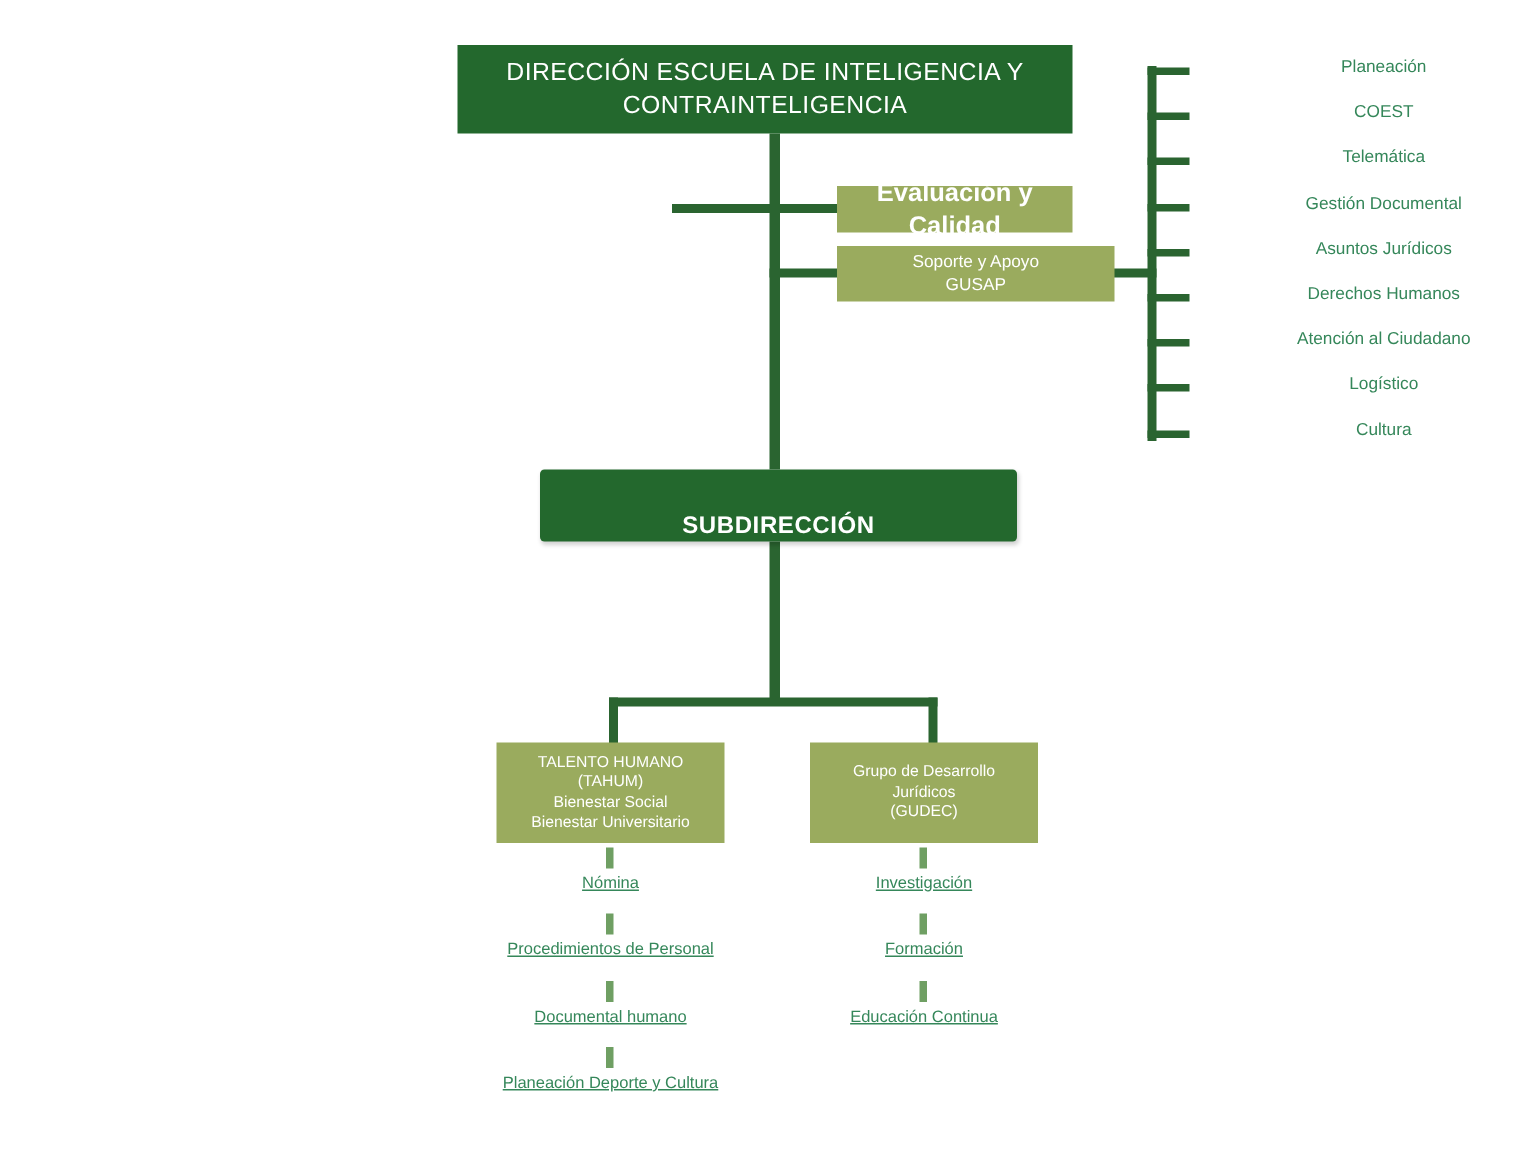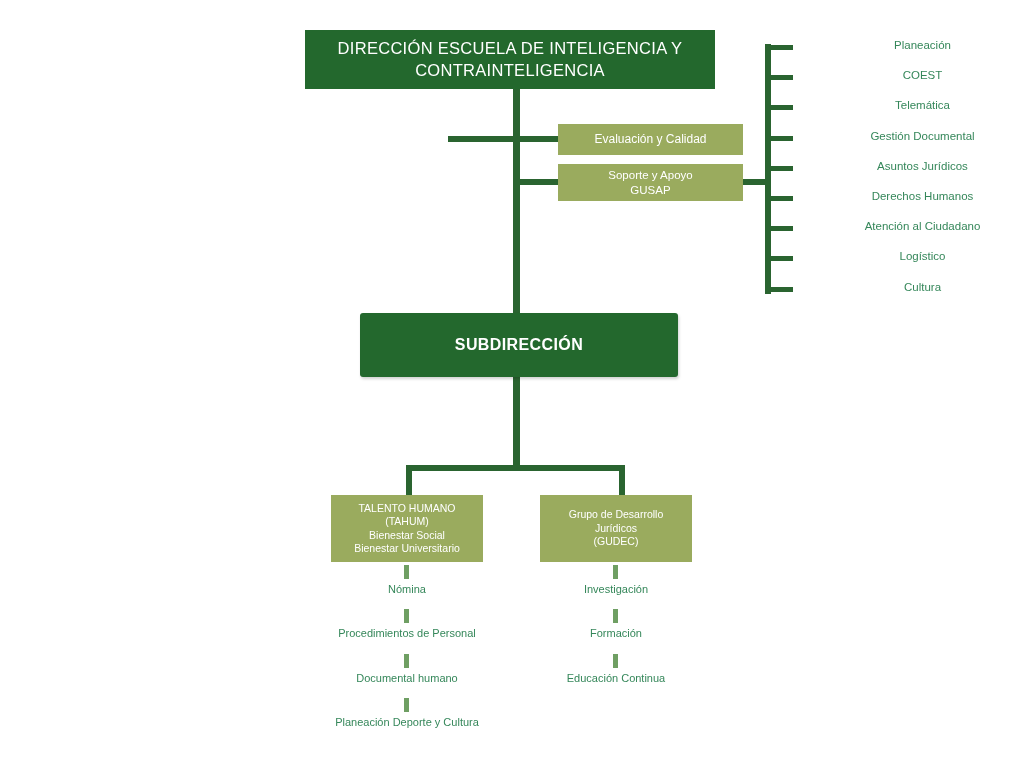--- a/index.html
+++ b/index.html
@@ -56,36 +56,38 @@
   }
 
   #box-direccion {
     left: 305px; top: 30px;
     width: 410px; height: 59px;
     font-size: 16.5px;
     letter-spacing: 0.3px;
   }
   #box-subdireccion {
     left: 360px; top: 313px;
-    width: 318px; height: 64px;
+    width: 318px; height: 48px;
     font-size: 16px;
     font-weight: bold;
     letter-spacing: 0.4px;
     border-radius: 3px;
     box-shadow: 1px 2px 3px rgba(0,0,0,0.18);
+    align-items: flex-end;
   }
   #box-sepri {
     left: 269px; top: 120px;
     width: 190px; height: 38px;
     font-size: 11.5px;
   }
   #box-evaluacion {
     left: 558px; top: 124px;
-    width: 185px; height: 31px;
-    font-size: 12px;
+    width: 157px; height: 31px;
+    font-size: 17px;
+    font-weight: bold;
   }
   #box-gusap {
     left: 558px; top: 164px;
     width: 185px; height: 37px;
     font-size: 11.5px;
   }
   #box-tahum {
     left: 331px; top: 495px;
     width: 152px; height: 67px;
     font-size: 10.5px;
@@ -125,20 +127,21 @@
   }
 
   
   .leaf-label {
     position: absolute;
     width: 260px;
     text-align: center;
     font-size: 11px;
     color: #35875a;
     white-space: nowrap;
+    text-decoration: underline;
   }
   .col-left  { left: 277px; }
   .col-right { left: 486px; }
 </style>
 </head>
 <body>
 
 <div id="chart">
 
   <div class="conn" style="left:513px; top:89px; width:7px; height:224px;"></div>

